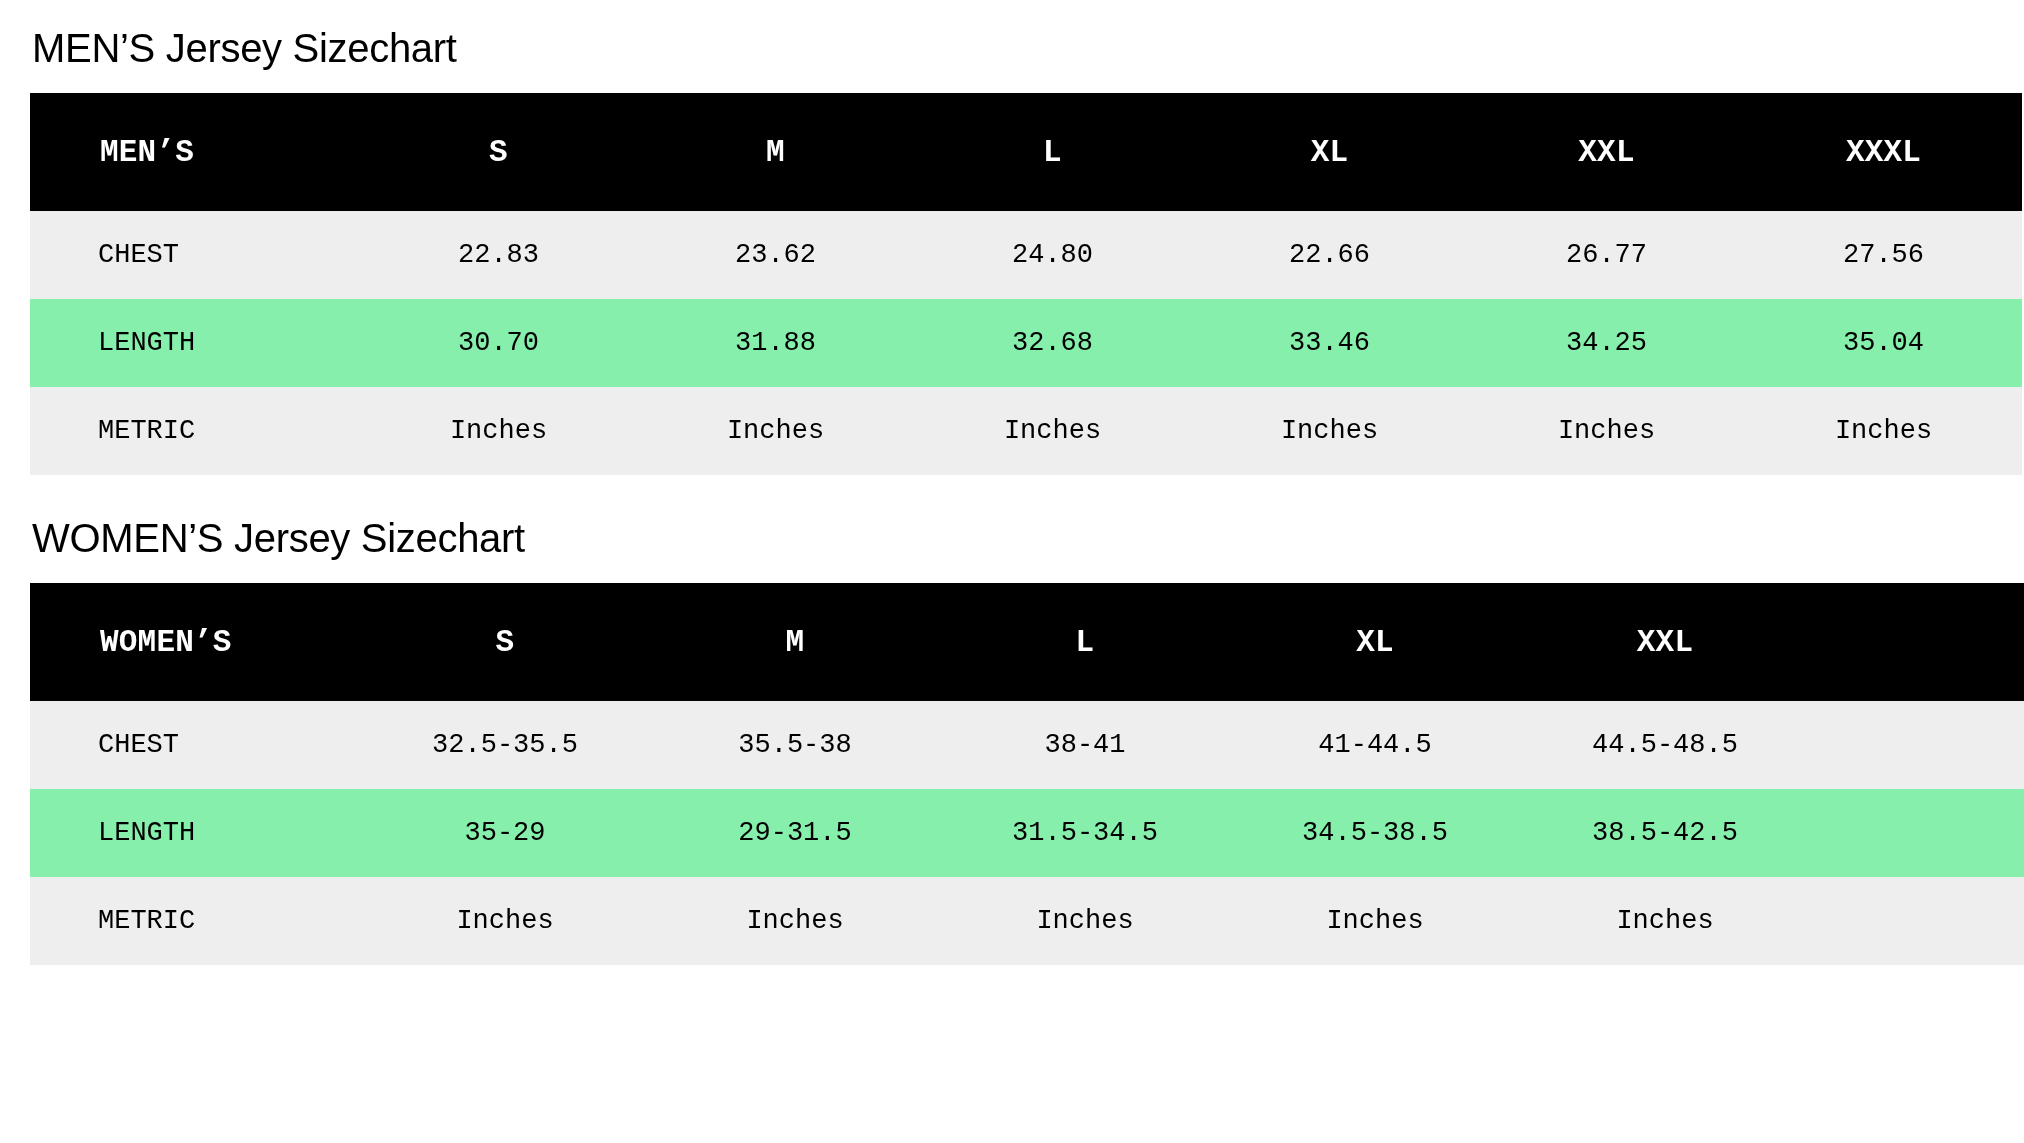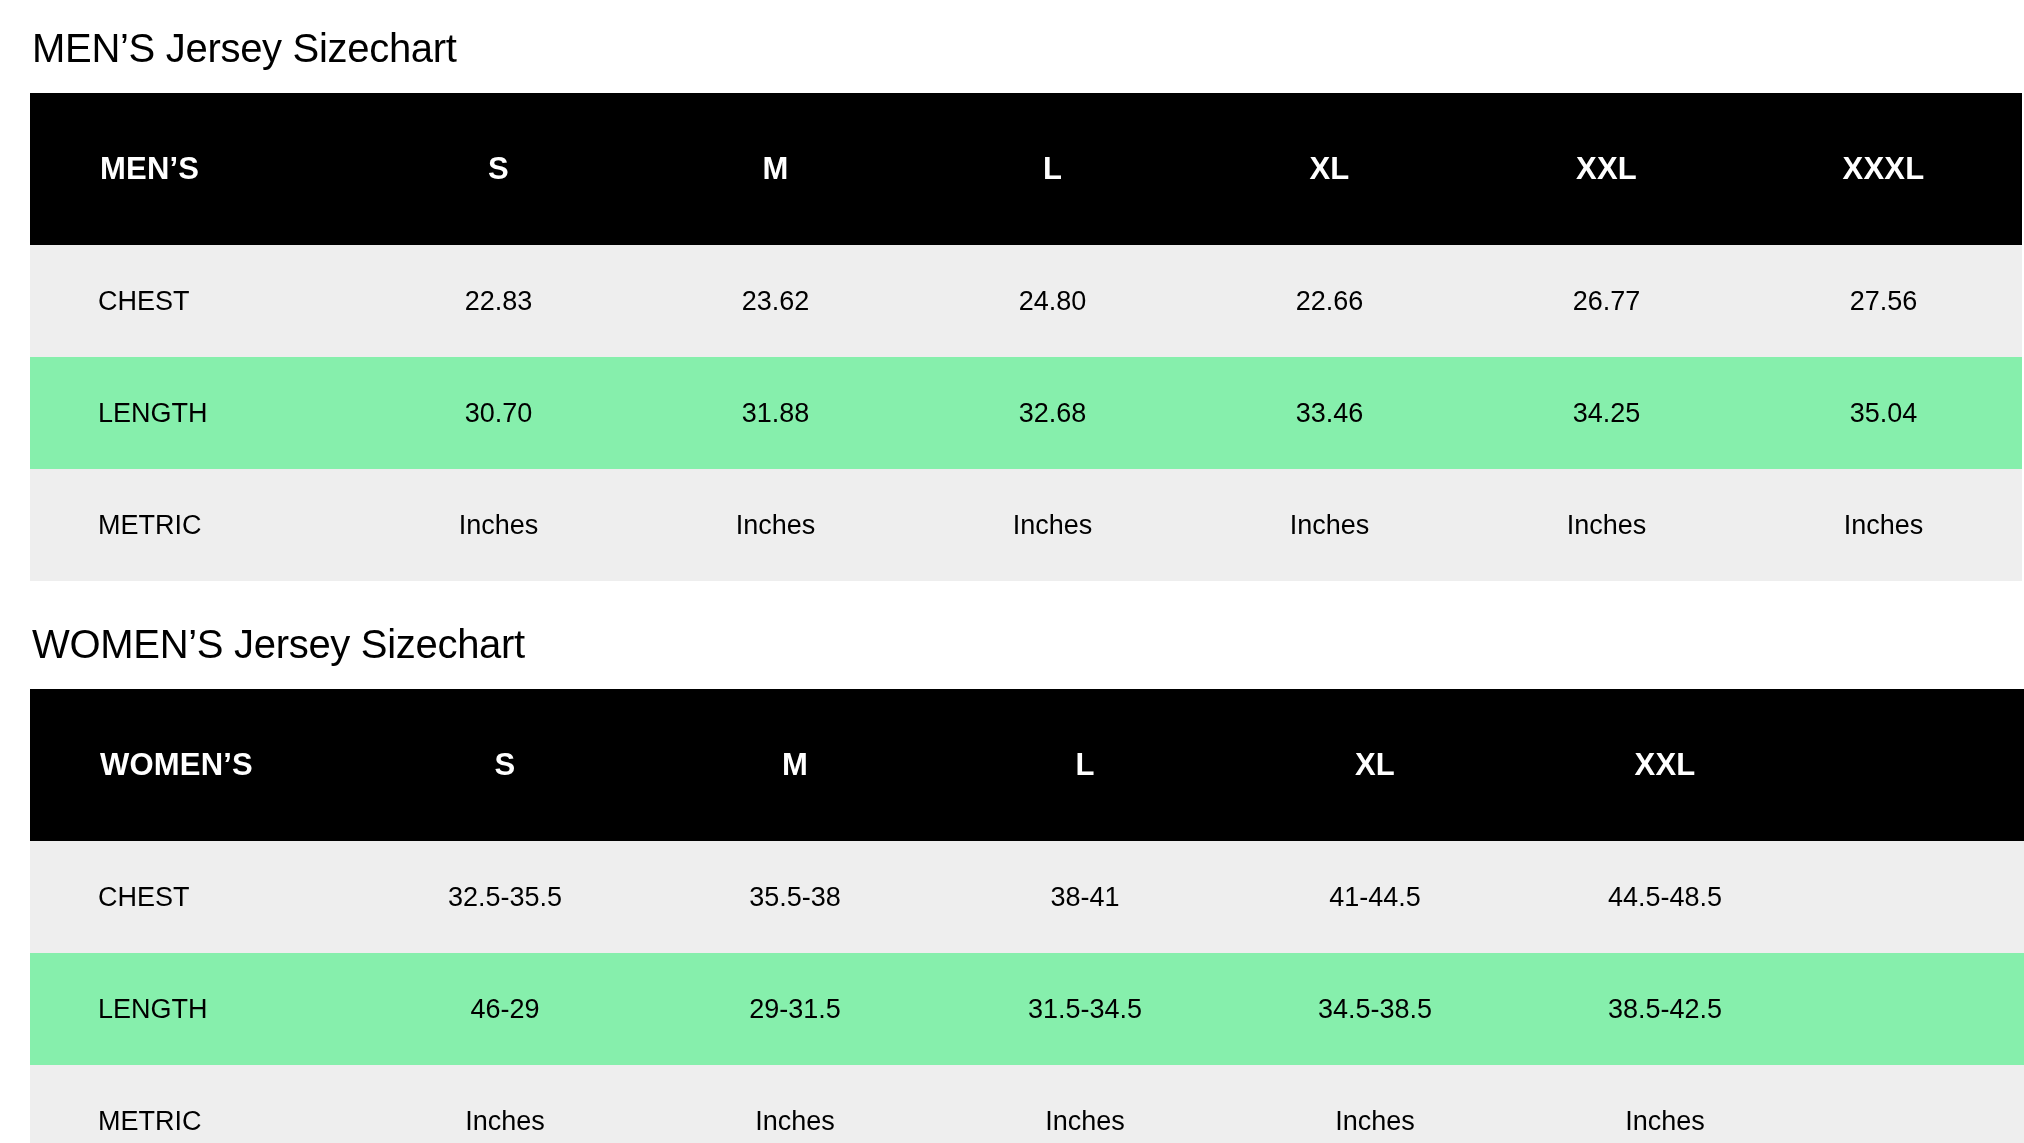--- a/index.html
+++ b/index.html
@@ -29,39 +29,40 @@
   .section-title.second {
     margin-top: 41px;
   }
   table.sizechart {
     border-collapse: collapse;
     table-layout: fixed;
     width: 1992px;
     margin: 0;
   }
   table.sizechart td, table.sizechart th {
-    padding: 17px;
+    padding: 0;
     margin: 0;
+    font-family: Liberation Mono, monospace;
   }
   .hdr-row th {
     background: #000000;
     color: #ffffff;
     font-size: 31px;
     font-weight: bold;
     height: 118px;
     vertical-align: middle;
     text-align: center;
     letter-spacing: 0.2px;
   }
   .hdr-row th.label-col {
     text-align: left;
     padding-left: 70px;
   }
   .body-row td {
-    height: 78px;
+    height: 88px;
     vertical-align: middle;
     text-align: center;
     font-size: 27px;
     color: #000000;
   }
   .body-row td.label-col {
     text-align: left;
     padding-left: 68px;
     font-size: 27px;
   }
@@ -164,21 +165,21 @@
         <td class="label-col">CHEST</td>
         <td>32.5-35.5</td>
         <td>35.5-38</td>
         <td>38-41</td>
         <td>41-44.5</td>
         <td>44.5-48.5</td>
         <td></td>
       </tr>
       <tr class="body-row row-plain">
         <td class="label-col">LENGTH</td>
-        <td>46-29</td>
+        <td>35-29</td>
         <td>29-31.5</td>
         <td>31.5-34.5</td>
         <td>34.5-38.5</td>
         <td>38.5-42.5</td>
         <td></td>
       </tr>
       <tr class="body-row row-shade">
         <td class="label-col">METRIC</td>
         <td>Inches</td>
         <td>Inches</td>

